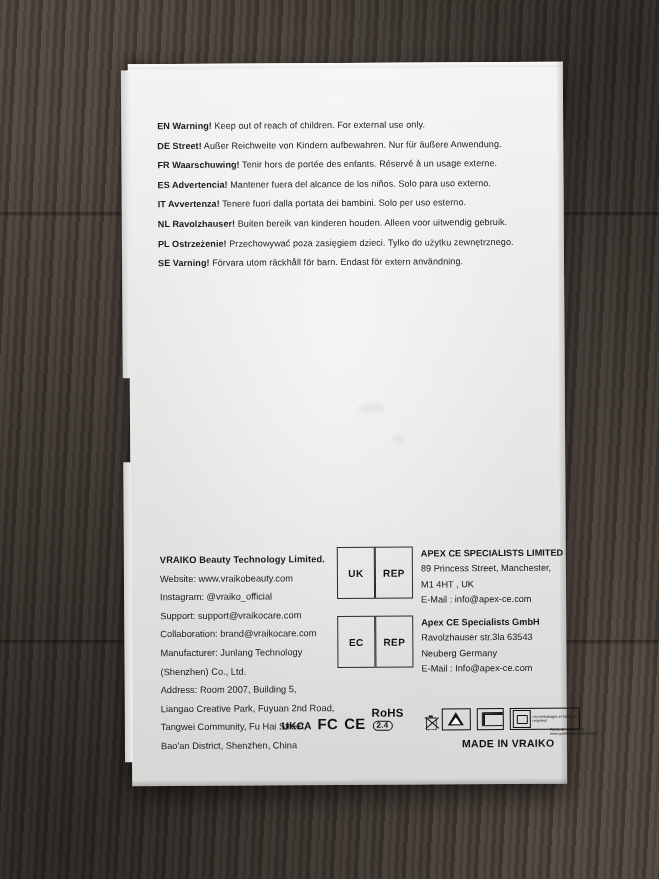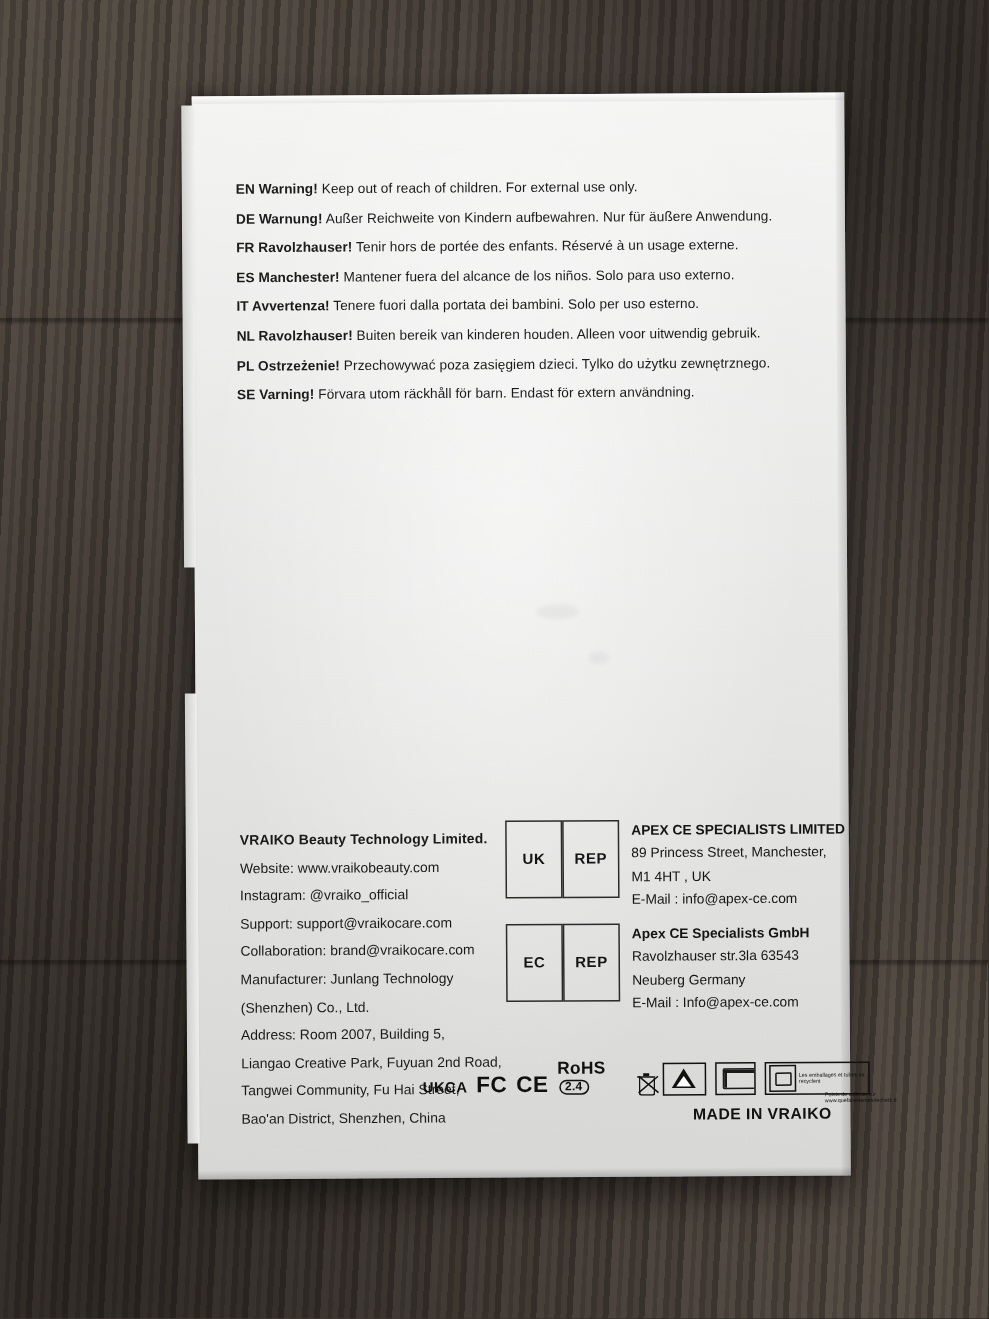--- a/index.html
+++ b/index.html
@@ -358,23 +358,23 @@
     <div class="edge-right"></div>
     <div class="edge-bottom"></div>
     <div class="flap top"></div>
     <div class="flap bot"></div>
 
     <div class="scuff" style="left:228px; top:340px; width:28px; height:10px;"></div>
     <div class="scuff" style="left:262px; top:372px; width:14px; height:8px;"></div>
 
     <div class="warnings">
       <div class="line"><span class="lbl">EN Warning!</span> <span>Keep out of reach of children. For external use only.</span></div>
-      <div class="line"><span class="lbl">DE Warnung!</span> <span>Außer Reichweite von Kindern aufbewahren. Nur für äußere Anwendung.</span></div>
-      <div class="line"><span class="lbl">FR Ravolzhauser!</span> <span>Tenir hors de portée des enfants. Réservé à un usage externe.</span></div>
-      <div class="line"><span class="lbl">ES Manchester!</span> <span>Mantener fuera del alcance de los niños. Solo para uso externo.</span></div>
+      <div class="line"><span class="lbl">DE Street!</span> <span>Außer Reichweite von Kindern aufbewahren. Nur für äußere Anwendung.</span></div>
+      <div class="line"><span class="lbl">FR Waarschuwing!</span> <span>Tenir hors de portée des enfants. Réservé à un usage externe.</span></div>
+      <div class="line"><span class="lbl">ES Advertencia!</span> <span>Mantener fuera del alcance de los niños. Solo para uso externo.</span></div>
       <div class="line"><span class="lbl">IT Avvertenza!</span> <span>Tenere fuori dalla portata dei bambini. Solo per uso esterno.</span></div>
       <div class="line"><span class="lbl">NL Ravolzhauser!</span> <span>Buiten bereik van kinderen houden. Alleen voor uitwendig gebruik.</span></div>
       <div class="line"><span class="lbl">PL Ostrzeżenie!</span> <span>Przechowywać poza zasięgiem dzieci. Tylko do użytku zewnętrznego.</span></div>
       <div class="line"><span class="lbl">SE Varning!</span> <span>Förvara utom räckhåll för barn. Endast för extern användning.</span></div>
     </div>
 
     <div class="bottom">
       <div class="company">VRAIKO Beauty Technology Limited.</div>
       <div class="addr-lines">
         <div>Website: www.vraikobeauty.com</div>

